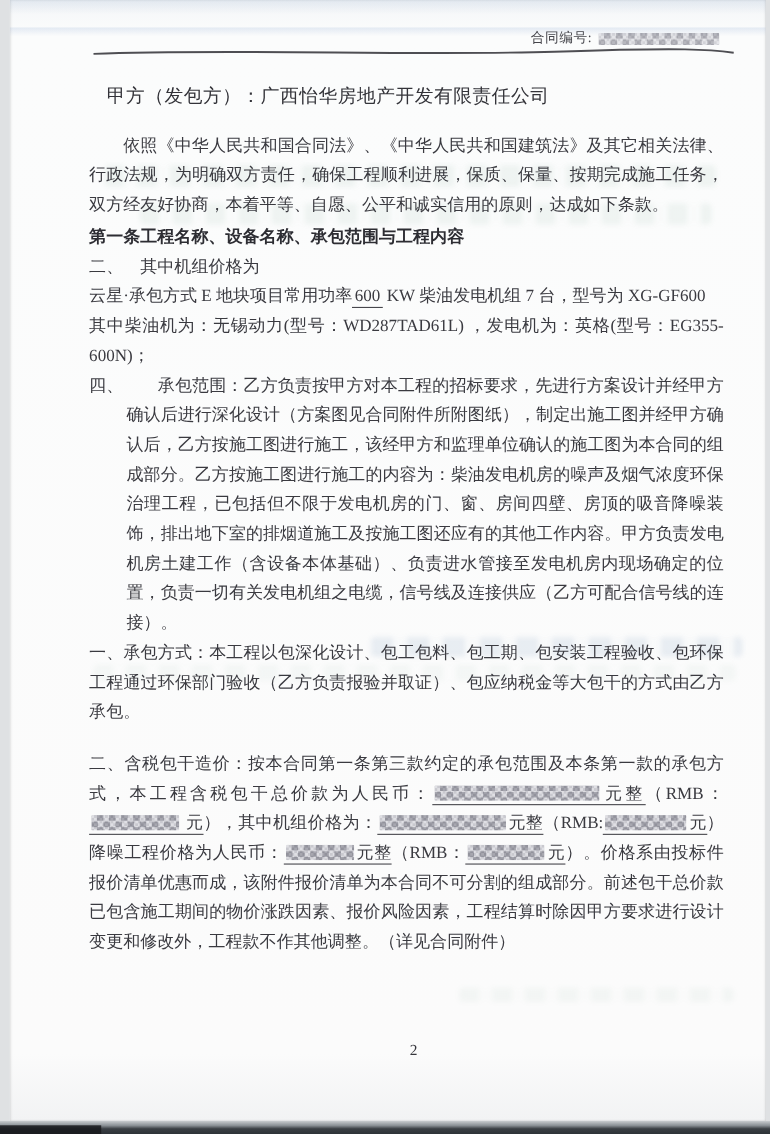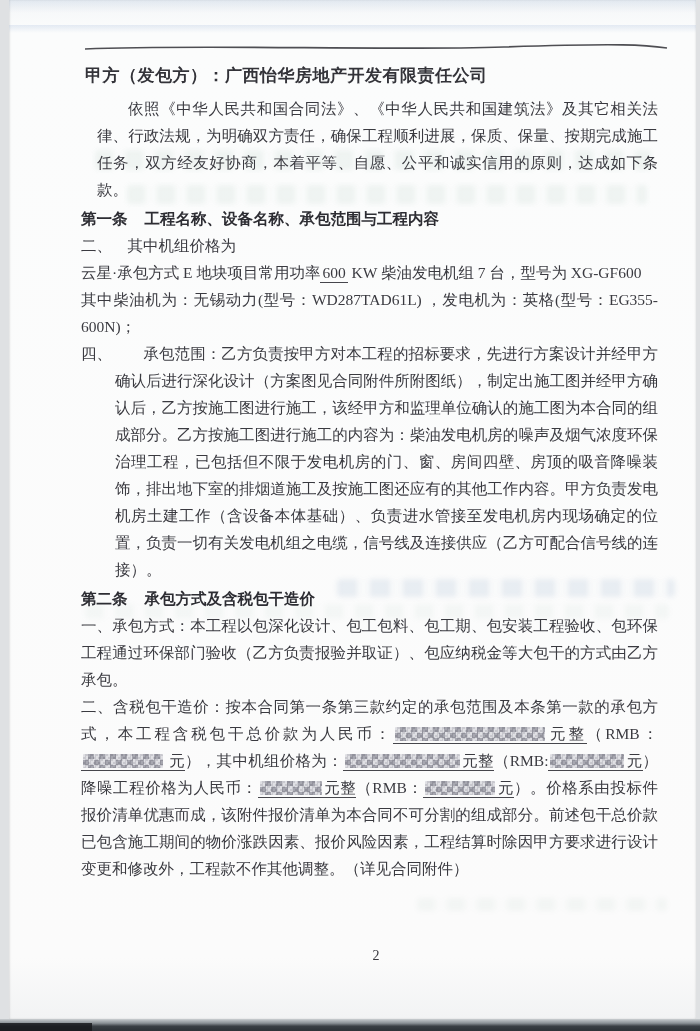--- a/index.html
+++ b/index.html
@@ -42,68 +42,69 @@
       repeating-conic-gradient(rgba(130,130,142,.45) 0% 25%, rgba(228,228,233,.55) 0% 50%);
     background-size:11px 11px,5px 5px;}
   .mosaic.hm{height:11px;width:110px;vertical-align:-1px;opacity:.8;}
   .w150{width:150px}.w80{width:80px}.w115{width:115px}.w74{width:74px}.w62{width:62px}.w70{width:70px}
   .redu{border-bottom:1.4px solid #46464c;padding-bottom:1px;}
   .u{border-bottom:1.4px solid #46464c;padding:0 2px 1px;}
 
   
   .doc{position:absolute;top:56px;left:72px;right:38px;
        color:#3a3a40;font-size:15.5px;line-height:27px;text-align:justify;}
-  .party{margin:4px;font-size:17px;line-height:31px;font-weight:700;color:#333339;letter-spacing:.5px;}
+  .party{margin:16px;font-size:17px;line-height:31px;font-weight:400;color:#333339;letter-spacing:.5px;}
   .para{margin:0;}
   .indent{text-indent:2em;}
   .hang{padding-left:34px;text-indent:-34px;}
-  .gap-top{margin-top:0;}
+  .gap-top{margin-top:20px;}
   .clause-h{margin:2px 0 0;font-size:15.5px;line-height:27px;font-weight:bold;color:#2d2d33;}
-  .clause-h .ht{margin-left:17px;}
-  .pre{margin-top:2px;margin-left:16px;}
+  .clause-h .ht{}
+  .pre{margin-top:2px;}
   .pageno{position:absolute;top:946px;left:72px;width:590px;text-align:center;
           font-size:14px;line-height:20px;color:#36363c;}
 </style>
 </head>
 <body>
 
 <div class="scan">
   <div class="paper">
 
     <div class="streak s1"></div>
     <div class="streak s2"></div>
     <div class="ghost g1"></div>
     <div class="ghost g2"></div>
     <div class="ghost g3"></div>
     <div class="ghost g4"></div>
     <div class="ghost g5"></div>
 
+    <div class="hdr">
+      <span class="lbl">合同编号:</span>
+      <span class="mosaic hm"></span>
+    </div>
     <svg class="rule" viewBox="0 0 584 10" preserveAspectRatio="none">
       <path d="M1,7 C120,2 300,9 420,5 S562,3 583,6" stroke="#4e4e53" stroke-width="1.7" fill="none"></path>
     </svg>
 
     <div class="doc">
       <p class="party">甲方（发包方）：广西怡华房地产开发有限责任公司</p>
 
       <p class="para indent pre">依照《中华人民共和国合同法》、《中华人民共和国建筑法》及其它相关法律、行政法规，为明确双方责任，确保工程顺利进展，保质、保量、按期完成施工任务，双方经友好协商，本着平等、自愿、公平和诚实信用的原则，达成如下条款。</p>
 
       <h3 class="clause-h">
         <span>第一条</span><span class="ht">工程名称、设备名称、承包范围与工程内容</span>
       </h3>
 
       <p class="para">二、　其中机组价格为</p>
       <p class="para">
         <span>云星·承包方式 E 地块项目常用功率</span><span class="u">600</span> <span>KW 柴油发电机组 7 台，型号为 XG-GF600</span>
       </p>
       <p class="para">其中柴油机为：无锡动力(型号：WD287TAD61L) ，发电机为：英格(型号：EG355-600N)；</p>
       <p class="para hang">四、　　承包范围：乙方负责按甲方对本工程的招标要求，先进行方案设计并经甲方确认后进行深化设计（方案图见合同附件所附图纸），制定出施工图并经甲方确认后，乙方按施工图进行施工，该经甲方和监理单位确认的施工图为本合同的组成部分。乙方按施工图进行施工的内容为：柴油发电机房的噪声及烟气浓度环保治理工程，已包括但不限于发电机房的门、窗、房间四壁、房顶的吸音降噪装饰，排出地下室的排烟道施工及按施工图还应有的其他工作内容。甲方负责发电机房土建工作（含设备本体基础）、负责进水管接至发电机房内现场确定的位置，负责一切有关发电机组之电缆，信号线及连接供应（乙方可配合信号线的连接）。</p>
 
-      <h3 class="clause-h">
-        <span>第二条</span><span class="ht">承包方式及含税包干造价</span>
-      </h3>
 
       <p class="para">一、承包方式：本工程以包深化设计、包工包料、包工期、包安装工程验收、包环保工程通过环保部门验收（乙方负责报验并取证）、包应纳税金等大包干的方式由乙方承包。</p>
 
       <p class="para gap-top">
         <span>二、含税包干造价：按本合同第一条第三款约定的承包范围及本条第一款的承包方式，本工程含税包干总价款为人民币：</span><span class="redu"><span class="mosaic w150"></span><span>元整</span></span><span>（RMB：</span><span class="redu"><span class="mosaic w80"></span><span> 元</span></span><span>），其中机组价格为：</span><span class="redu"><span class="mosaic w115"></span><span>元整</span></span><span>（RMB:</span><span class="redu"><span class="mosaic w74"></span><span>元</span></span><span>）降噪工程价格为人民币：</span><span class="redu"><span class="mosaic w62"></span><span>元整</span></span><span>（RMB：</span><span class="redu"><span class="mosaic w70"></span><span>元</span></span><span>）。价格系由投标件报价清单优惠而成，该附件报价清单为本合同不可分割的组成部分。前述包干总价款已包含施工期间的物价涨跌因素、报价风险因素，工程结算时除因甲方要求进行设计变更和修改外，工程款不作其他调整。（详见合同附件）</span>
       </p>
 
     </div>
 
     <div class="pageno">2</div>

